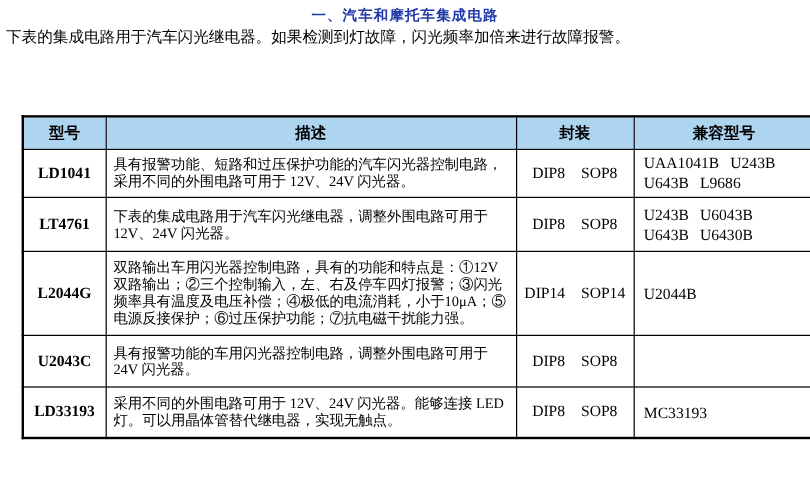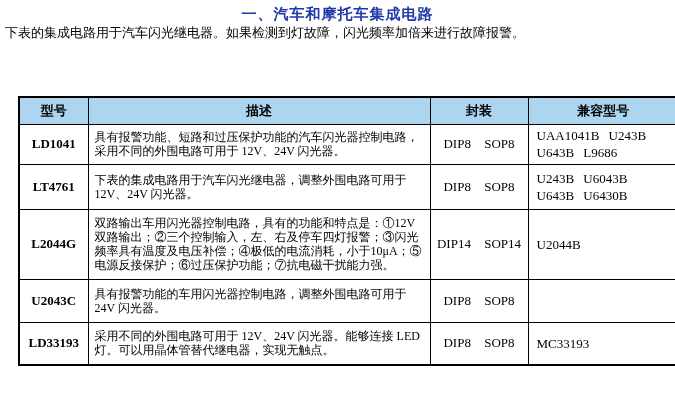--- a/index.html
+++ b/index.html
@@ -12,21 +12,21 @@
   }
   .page {
     position: relative;
     width: 675px; height: 407px;
     overflow: hidden;
   }
   .doc-title {
     padding-top: 5px;
     text-align: center;
     font-family: "DejaVu Sans", "Liberation Sans", sans-serif;
-    font-size: 15px;
+    font-size: 12px;
     font-weight: bold;
     color: #2038a8;
     letter-spacing: 1px;
   }
   .section-heading {
     margin: 24px 0 3px 5px;
     font-family: "DejaVu Sans", "Liberation Sans", sans-serif;
     font-size: 17px;
     font-weight: bold;
     color: #000;

